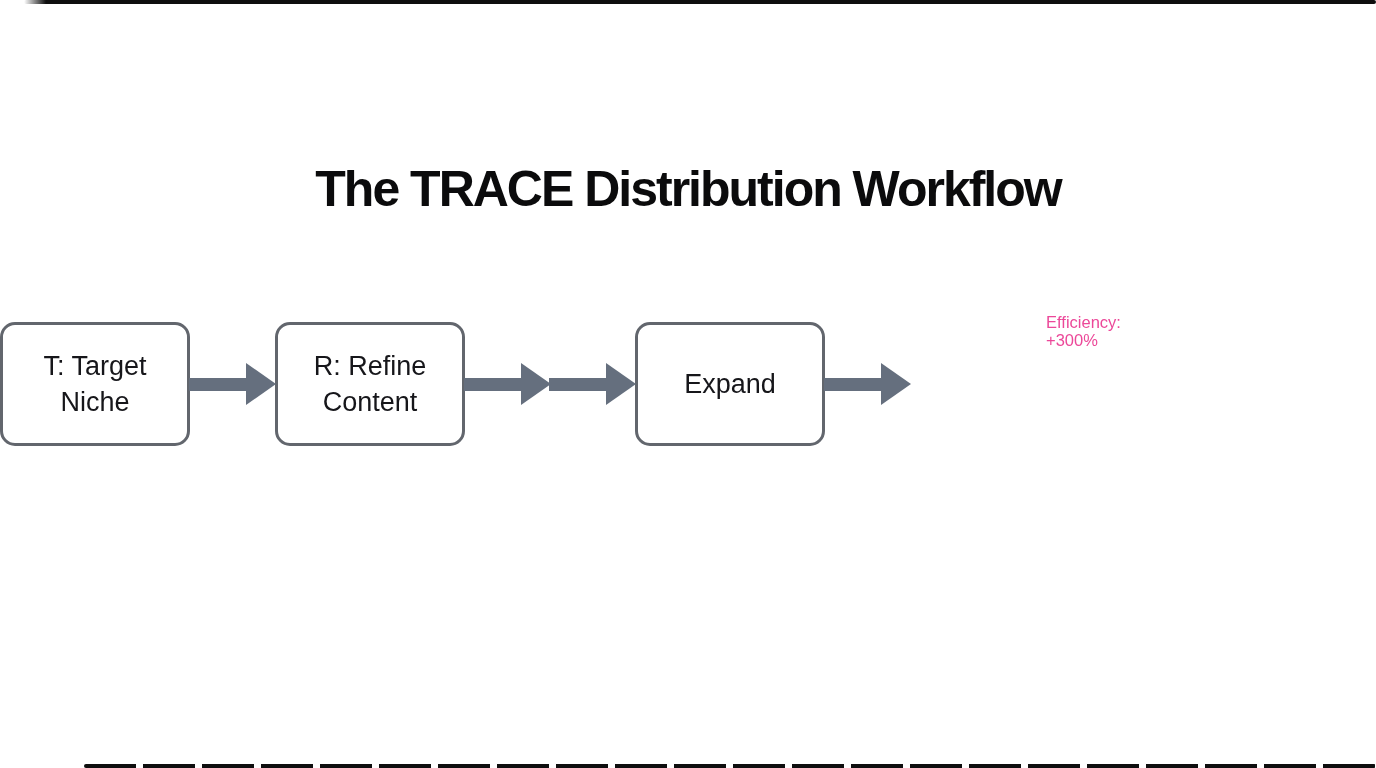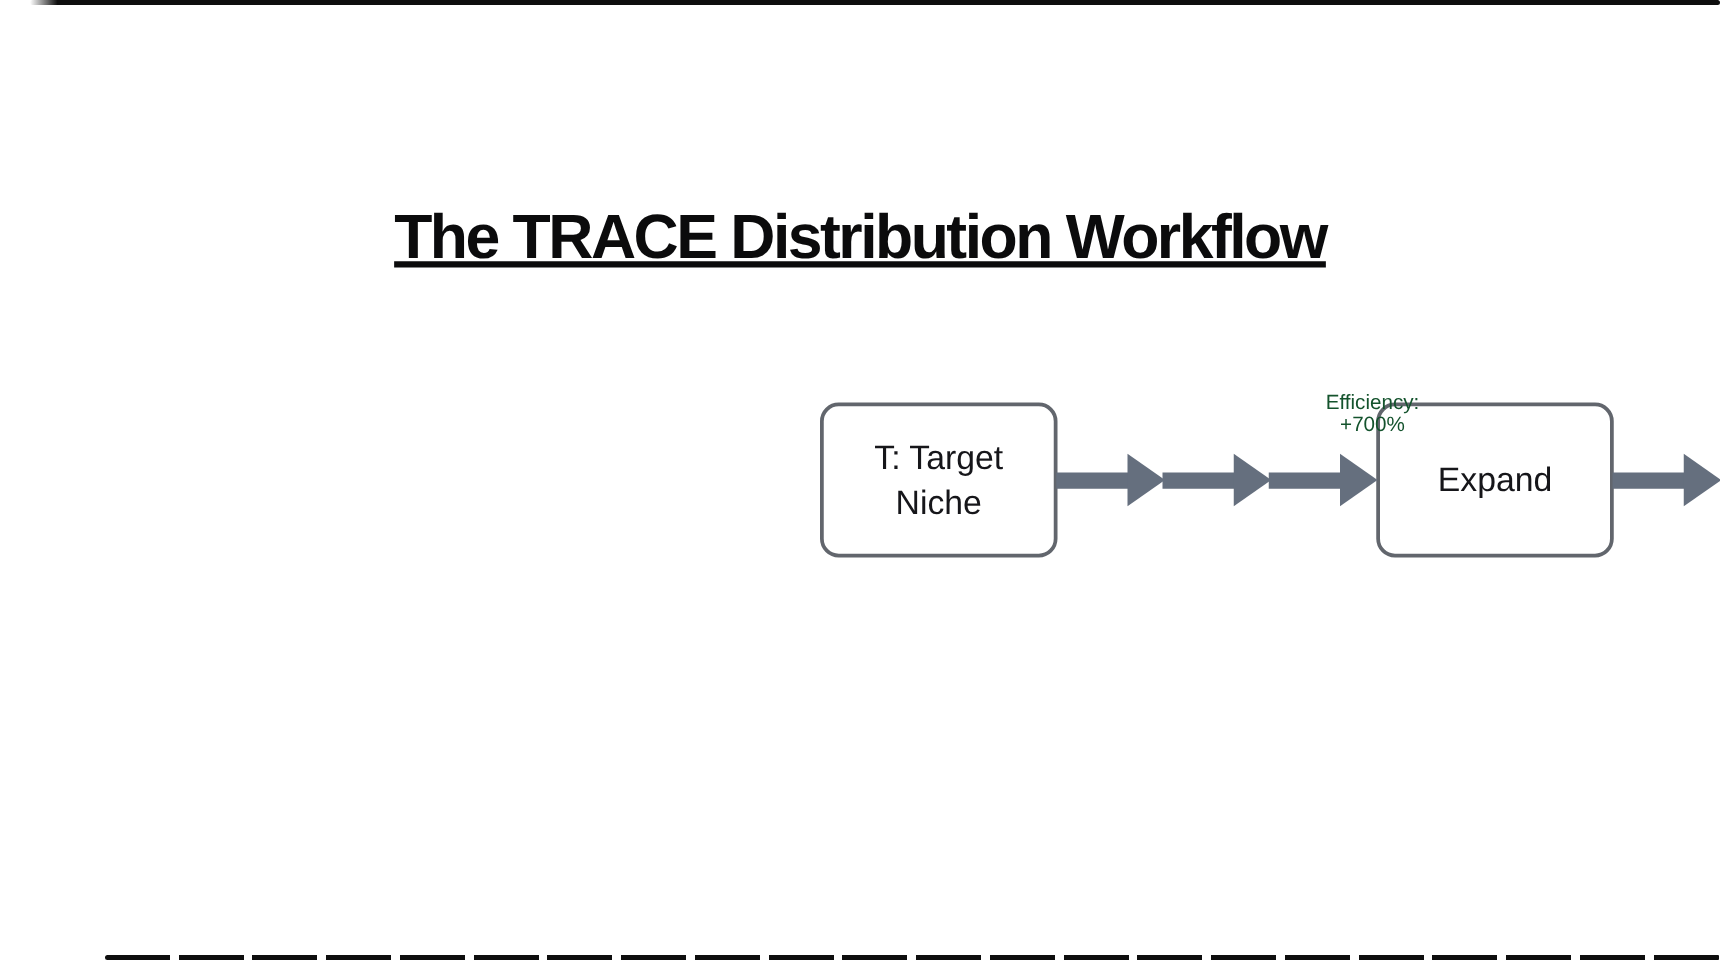--- a/index.html
+++ b/index.html
@@ -30,26 +30,25 @@
     border-radius:2px;
   }
   .title{
     position:absolute;top:160px;left:0;right:0;
     text-align:center;
     font-size:50px;
     line-height:58px;
     font-weight:700;
     letter-spacing:-2px;
     color:#0b0b0c;
-    text-decoration:underline;
   }
   .diagram{
     position:absolute;top:322px;left:0;right:0;
     display:flex;
-    justify-content:flex-end;
+    justify-content:flex-start;
     align-items:stretch;
   }
   .step-box{
     width:190px;height:124px;
     background:var(--box-fill);
     border:3.5px solid var(--box-border);
     border-radius:15px;
     display:flex;flex-direction:column;
     align-items:center;justify-content:center;
     font-size:27px;line-height:36px;
@@ -72,22 +71,21 @@
     right:-1px;top:50%;margin-top:-21px;
     width:0;height:0;
     border-top:21px solid transparent;
     border-bottom:21px solid transparent;
     border-left:30px solid var(--arrow);
   }
   .annotation{
     position:absolute;
     left:1046px;top:314px;width:104px;
     font-size:16.5px;line-height:17.5px;
-    text-align:center;
-    color:#14532d;
+    color:#ec4899;
   }
 </style>
 </head>
 <body>
 
 <div class="frame-top"></div>
 
 <h1 class="title">The TRACE Distribution Workflow</h1>
 
 <div class="diagram">
@@ -95,20 +93,24 @@
   <div class="step-box">
     <div>T: Target</div>
     <div>Niche</div>
   </div>
 
   <div class="flow-arrow">
     <div class="shaft"></div>
     <div class="head"></div>
   </div>
 
+  <div class="step-box">
+    <div>R: Refine</div>
+    <div>Content</div>
+  </div>
 
   <div class="flow-arrow">
     <div class="shaft"></div>
     <div class="head"></div>
   </div>
 
 
   <div class="flow-arrow">
     <div class="shaft"></div>
     <div class="head"></div>
@@ -121,16 +123,16 @@
   <div class="flow-arrow">
     <div class="shaft"></div>
     <div class="head"></div>
   </div>
 
 
 </div>
 
 <div class="annotation">
   <div>Efficiency:</div>
-  <div>+700%</div>
+  <div>+300%</div>
 </div>
 
 <div class="frame-bottom"></div>
 
 </body></html>

